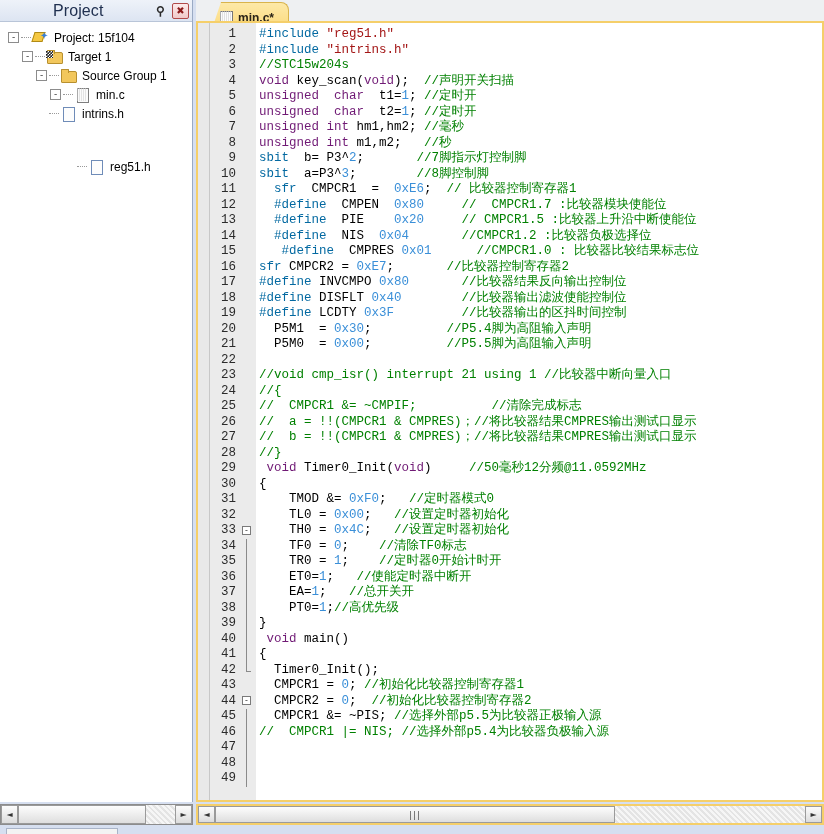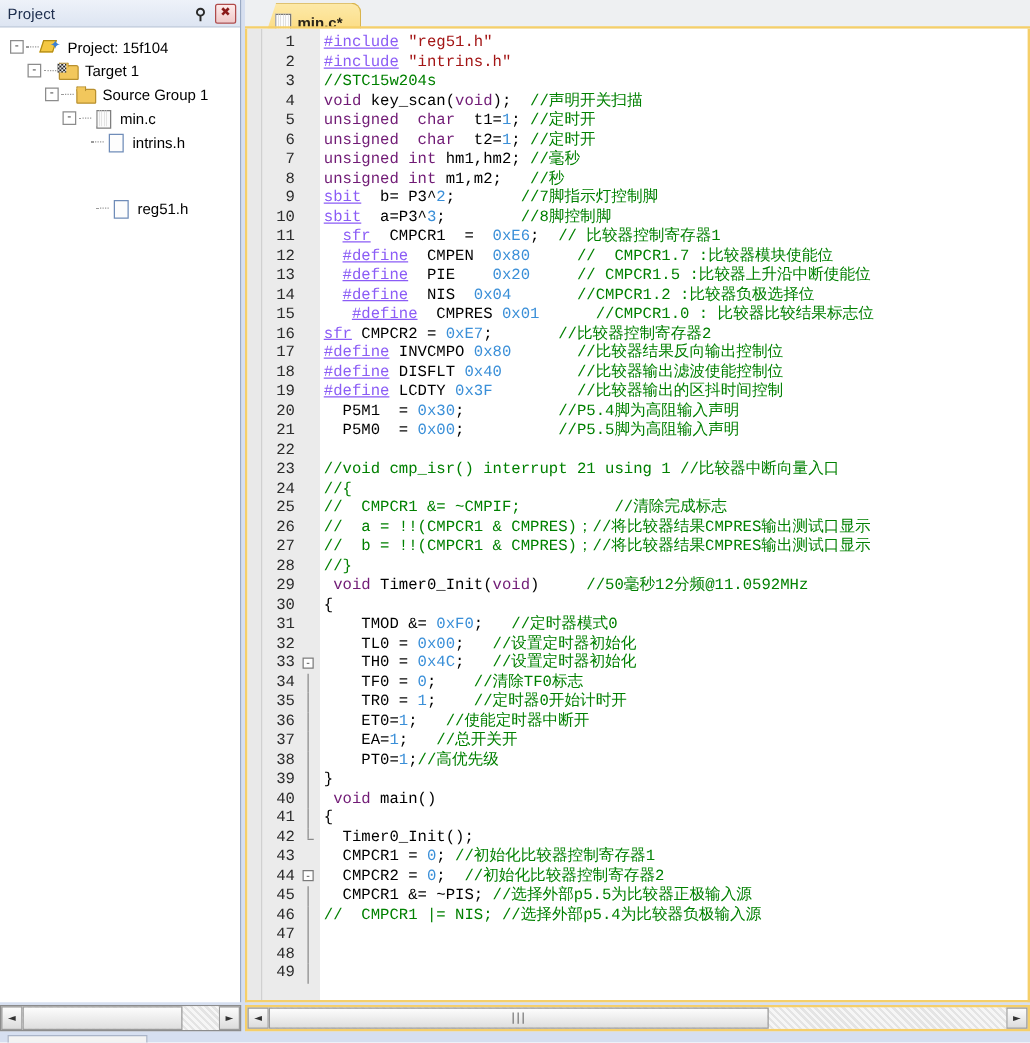--- a/index.html
+++ b/index.html
@@ -16,21 +16,21 @@
     position: absolute; left: 0; top: 0; width: 193px; height: 802px;
     background: #ffffff; border-right: 1px solid #9aaac4;
     display: flex; flex-direction: column;
   }
   #project-header {
     height: 22px; flex: 0 0 22px;
     background: linear-gradient(#eef2f9, #dde5f2);
     border-bottom: 1px solid #b9c5d8;
     display: flex; align-items: center; padding: 0 3px 0 6px;
   }
-  #project-title { font-size: 12px; color: #203050; flex: 1; letter-spacing: .1px; }
+  #project-title { font-size: 16px; color: #203050; flex: 1; letter-spacing: .1px; margin-left: 47px; }
   .hdr-btn { width: 17px; height: 16px; display:flex; align-items:center; justify-content:center; }
   #pin-icon { font-size: 12px; color:#2a2a2a; font-weight:bold; }
   #close-btn {
     width: 17px; height: 16px; border: 1px solid #b04a4a;
     background: linear-gradient(#fdeaea,#f0c9c9);
     display:flex; align-items:center; justify-content:center;
     border-radius:2px; margin-left:3px;
   }
   #close-glyph { font-size: 10px; color:#8b1a1a; line-height:1; font-family:"DejaVu Sans", sans-serif; }
 
@@ -111,21 +111,21 @@
     position:absolute; left:2px; top:2.5px; width:9px; height:9px;
     border:1px solid #7a7a7a; background:#fff; font-size:8px; line-height:7px;
     text-align:center; color:#333; font-family:"DejaVu Sans",sans-serif;
   }
   .fold .bar { position:absolute; left:6px; top:0; width:1px; height:15.5px; background:#8a8a8a; }
   .fold .end { position:absolute; left:6px; top:0; width:1px; height:8px; background:#8a8a8a; }
   .fold .endh{ position:absolute; left:6px; top:8px; width:5px; height:1px; background:#8a8a8a; }
   .line { color:#000; padding-left:3px; }
 
   .k  { color:#701a75; }           
-  .p  { color:#8b5cf6;text-decoration:underline; }           
+  .p  { color:#0369a1; }           
   .s  { color:#a31515; }           
   .c  { color:#008000; }           
   .n  { color:#3a8fd8; }           
   .t  { color:#000000; }           
 
   
   #bottombar { position:absolute; left:0; top:802px; width:824px; height:32px; background:#d6dff0; }
   .sbar { position:absolute; height:21px; background:#f0f0f0; border:1px solid #8c8c8c;
           display:flex; align-items:stretch; }
   #sbar-left { left:0; top:2px; width:193px; }
@@ -176,21 +176,21 @@
           <span class="dots"></span>
           <span class="ico ico-folder"></span>
           <span class="lbl">Source Group 1</span>
         </div>
         <div class="node" style="padding-left: 50px;">
           <span class="expander">-</span>
           <span class="dots"></span>
           <span class="ico ico-file"></span>
           <span class="lbl">min.c</span>
         </div>
-        <div class="node" style="padding-left: 60px;">
+        <div class="node" style="padding-left: 36px;">
           <span class="exp-spacer"></span>
           <span class="dots"></span>
           <span class="ico ico-hfile"></span>
           <span class="lbl">intrins.h</span>
         </div>
         <div class="node" style="padding-left: 64px; margin-top: 34px;">
           <span class="exp-spacer"></span>
           <span class="dots"></span>
           <span class="ico ico-hfile"></span>
           <span class="lbl">reg51.h</span>

